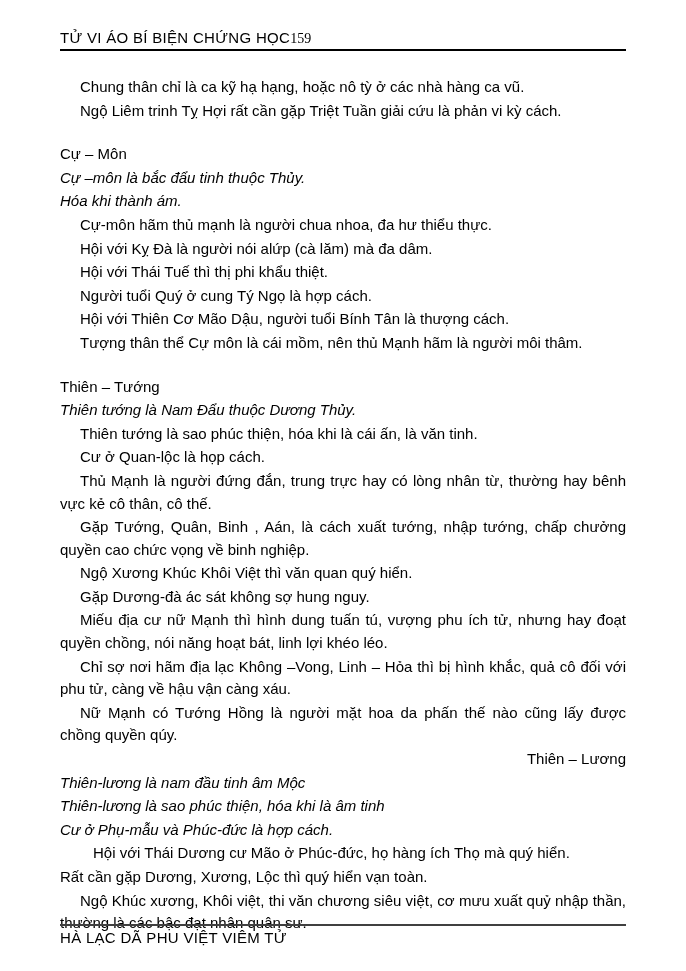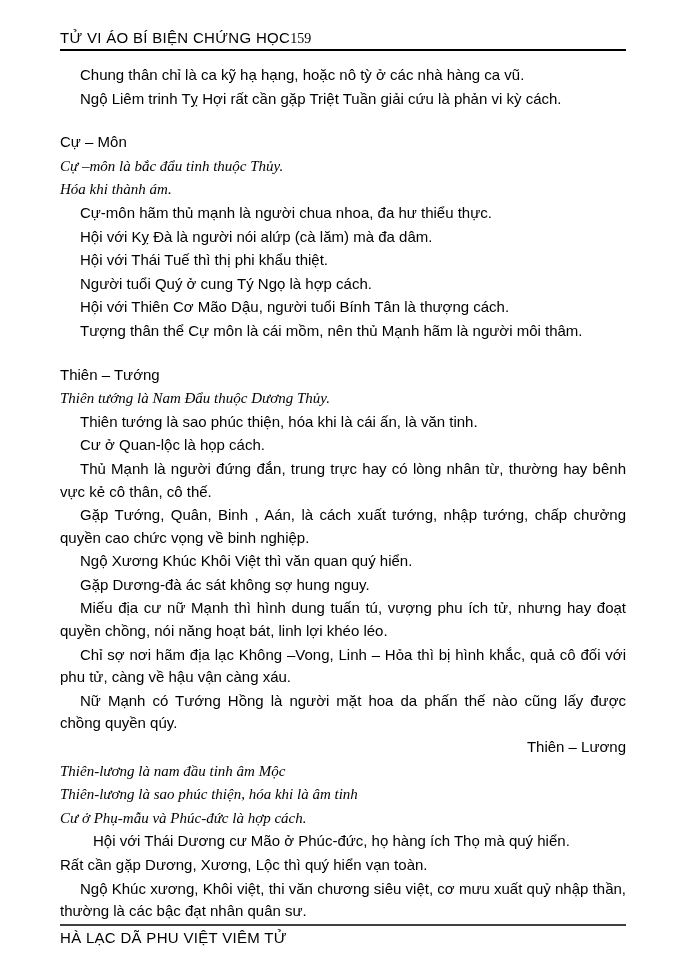--- a/index.html
+++ b/index.html
@@ -36,41 +36,41 @@
     letter-spacing: 0.3px;
   }
   .header-page-number {
     font-family: "Liberation Serif", "DejaVu Serif", serif;
     font-size: 14px;
     line-height: 1;
     margin-top: 8px;
   }
   
   .page-body {
-    margin-top: 13px;
+    margin-top: 25px;
   }
   .page-body p, .page-body h3 {
     margin: 0 0 1px 0;
     font-size: 15px;
     font-weight: normal;
     line-height: 22.6px;
   }
   .body {
     text-align: justify;
     text-indent: 20px;
   }
   .flush { text-indent: 0; }
   .indent-d { text-indent: 33px; }
   .heading {
     font-weight: bold;
     margin-left: 20px;
   }
   .space-before { margin-top: 21px !important; }
   .indent-b { margin-left: 38px; text-align: right; }
-  .verse { font-style: italic; font-family: Liberation Serif, serif; }
+  .verse { font-style: italic; }
   .indent-a    { margin-left: 172px; }
   .indent-left { margin-left: 20px; }
   .indent-c1   { margin-left: 88px; }
   .indent-c2   { margin-left: 48px; }
   .indent-c3   { margin-left: 158px; }
   
   .page-footer {
     position: absolute;
     left: 60px;
     top: 924px;

